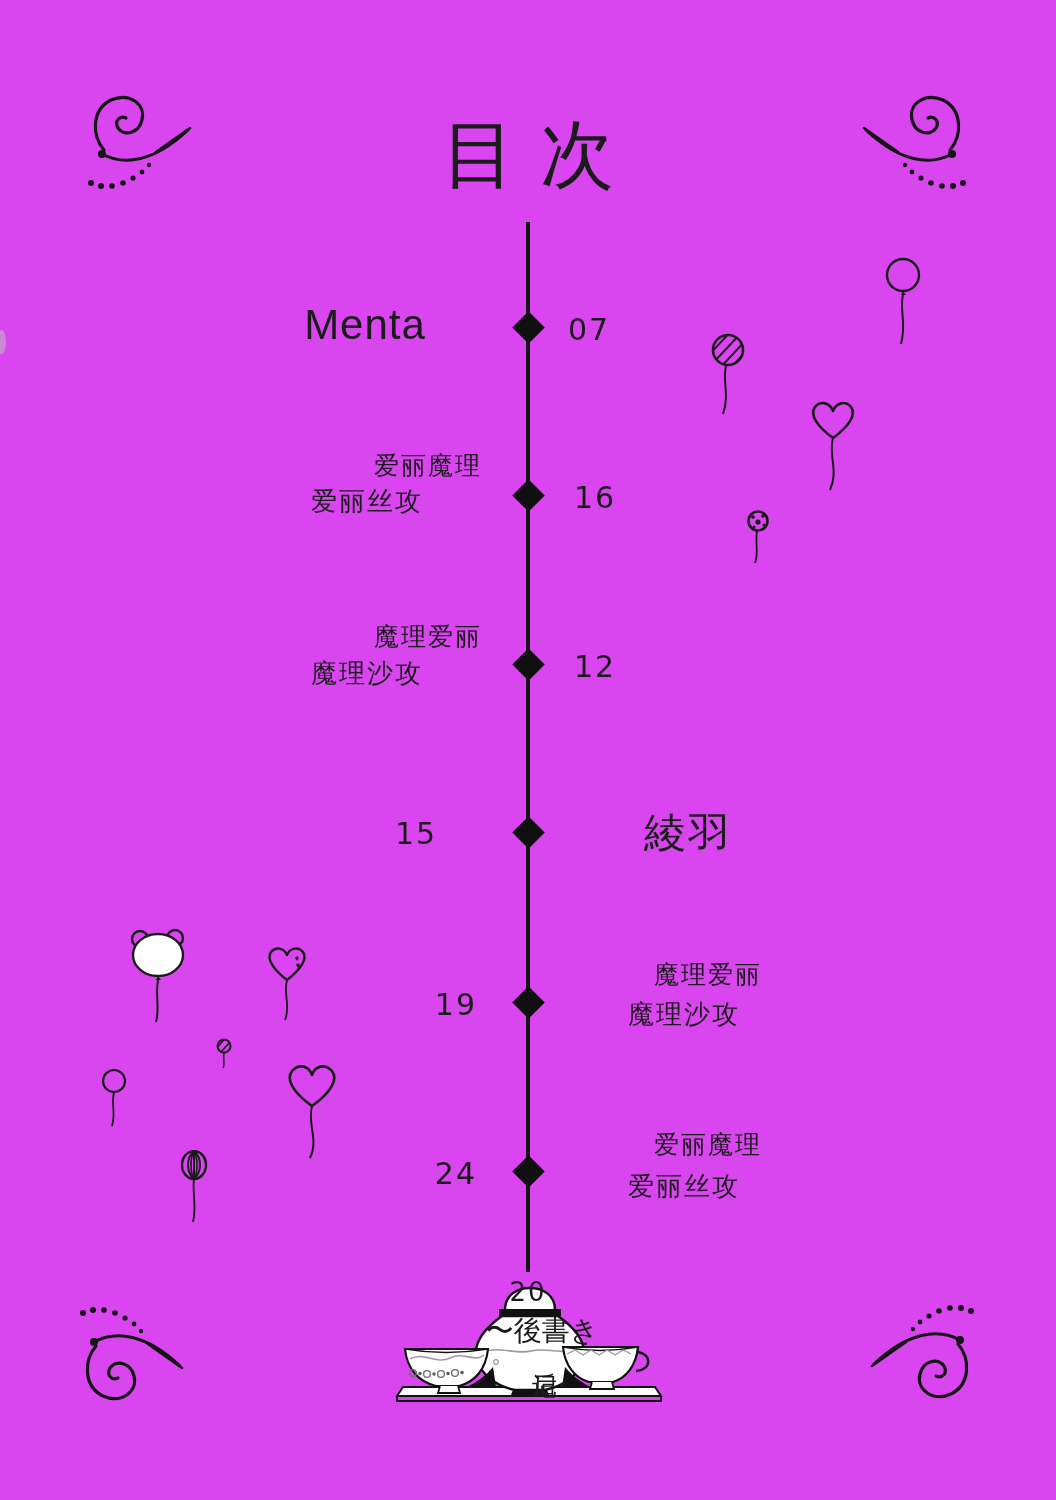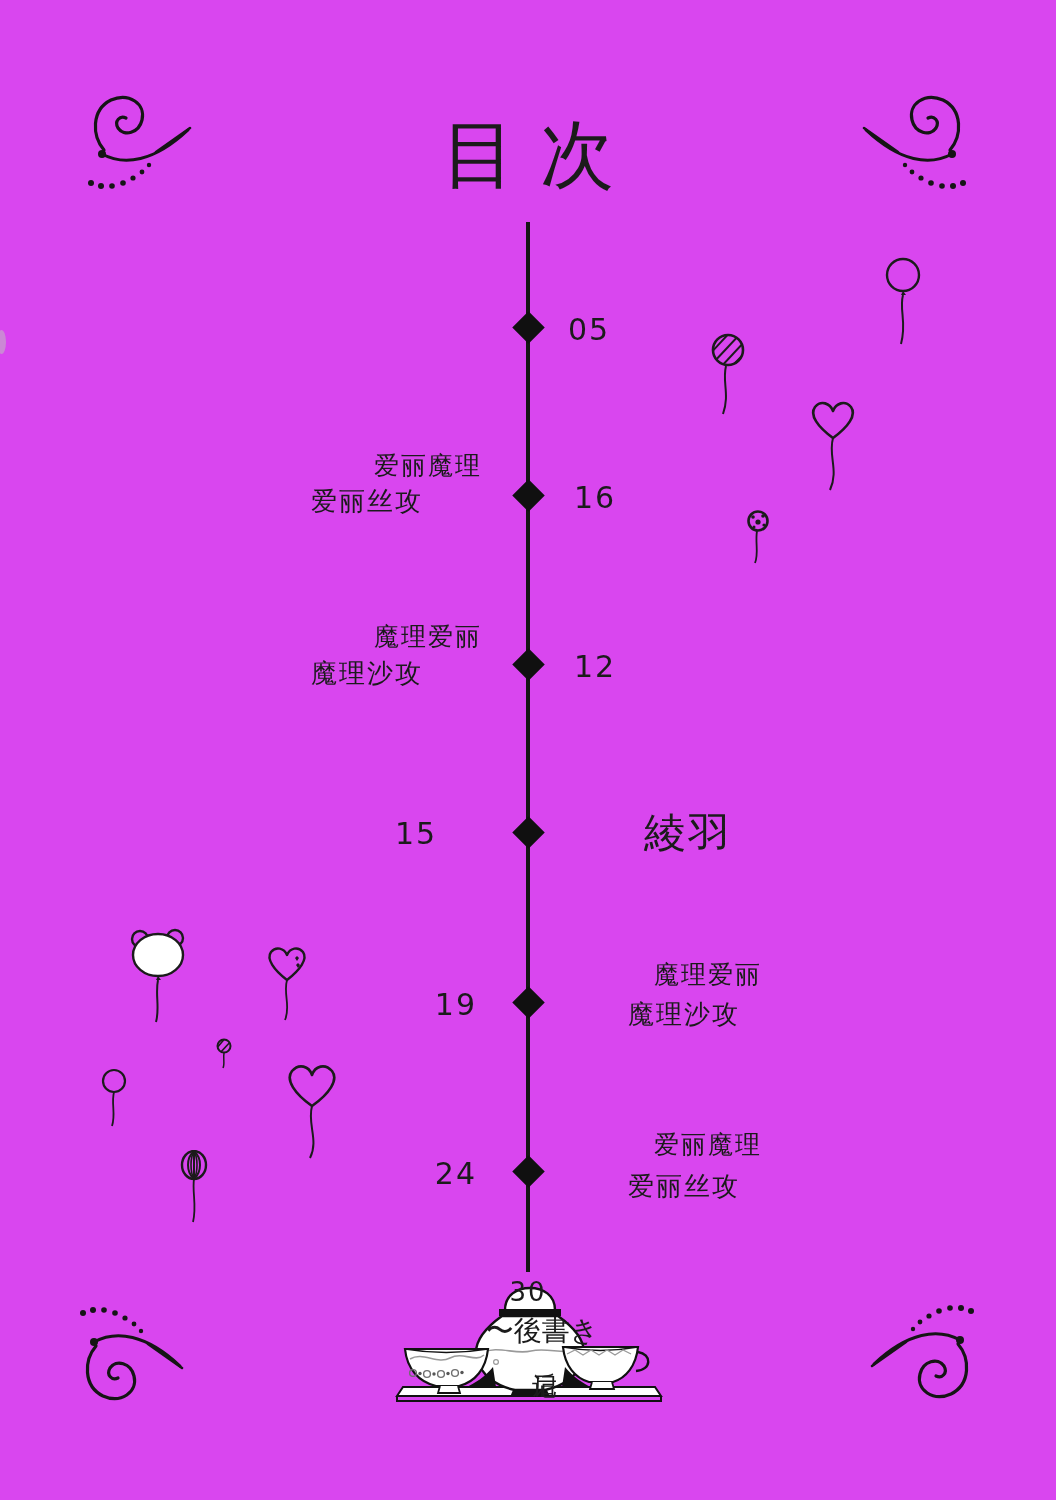--- a/index.html
+++ b/index.html
@@ -114,21 +114,22 @@
   <div class="abs title">目次</div>
 
   <div class="abs timeline"></div>
   <div class="abs diamond" id="d1"></div>
   <div class="abs diamond" id="d2"></div>
   <div class="abs diamond" id="d3"></div>
   <div class="abs diamond" id="d4"></div>
   <div class="abs diamond" id="d5"></div>
   <div class="abs diamond" id="d6"></div>
 
-  <div class="abs pageno" id="p1">05</div>
+  <div class="abs entry-title" id="e1-title">Menta</div>
+  <div class="abs pageno" id="p1">07</div>
 
   <div class="abs entry-sub" id="e2-sub">爱丽魔理</div>
   <div class="abs entry-title" id="e2-title">爱丽丝攻</div>
   <div class="abs pageno" id="p2">16</div>
 
   <div class="abs entry-sub" id="e3-sub">魔理爱丽</div>
   <div class="abs entry-title" id="e3-title">魔理沙攻</div>
   <div class="abs pageno" id="p3">12</div>
 
   <div class="abs pageno" id="p4">15</div>
@@ -255,19 +256,19 @@
         <circle cx="69" cy="89.5" r="1.7"></circle>
     </g>
 
     <path d="M170,64 C172,83 182,95 196,99 L220,99 C233,95 243,83 245,64 Z" fill="#fff" stroke-width="2.2"></path>
     <path d="M170,64 Q207,71 245,64" stroke-width="1.4"></path>
     <path d="M245,69 C259,71 259,87 243,88" stroke-width="2.4"></path>
     <path d="M199,99 L197,106 L221,106 L219,99" stroke-width="1.8" fill="#fff"></path>
     <path d="M174,71 L182,67 L190,72 L198,67 L206,72 L214,67 L222,72 L230,67 L238,71" stroke="#9a9a9a" stroke-width="1.3"></path>
   </svg>
 
-  <div class="abs pageno" id="p7">30</div>
+  <div class="abs pageno" id="p7">20</div>
   <div class="abs" id="afterword-title">〜後書き</div>
   <div class="abs" id="afterword-sub">后记</div>
 
   <div class="abs edge-smudge"></div>
 
 </div>
 
 </body></html>

